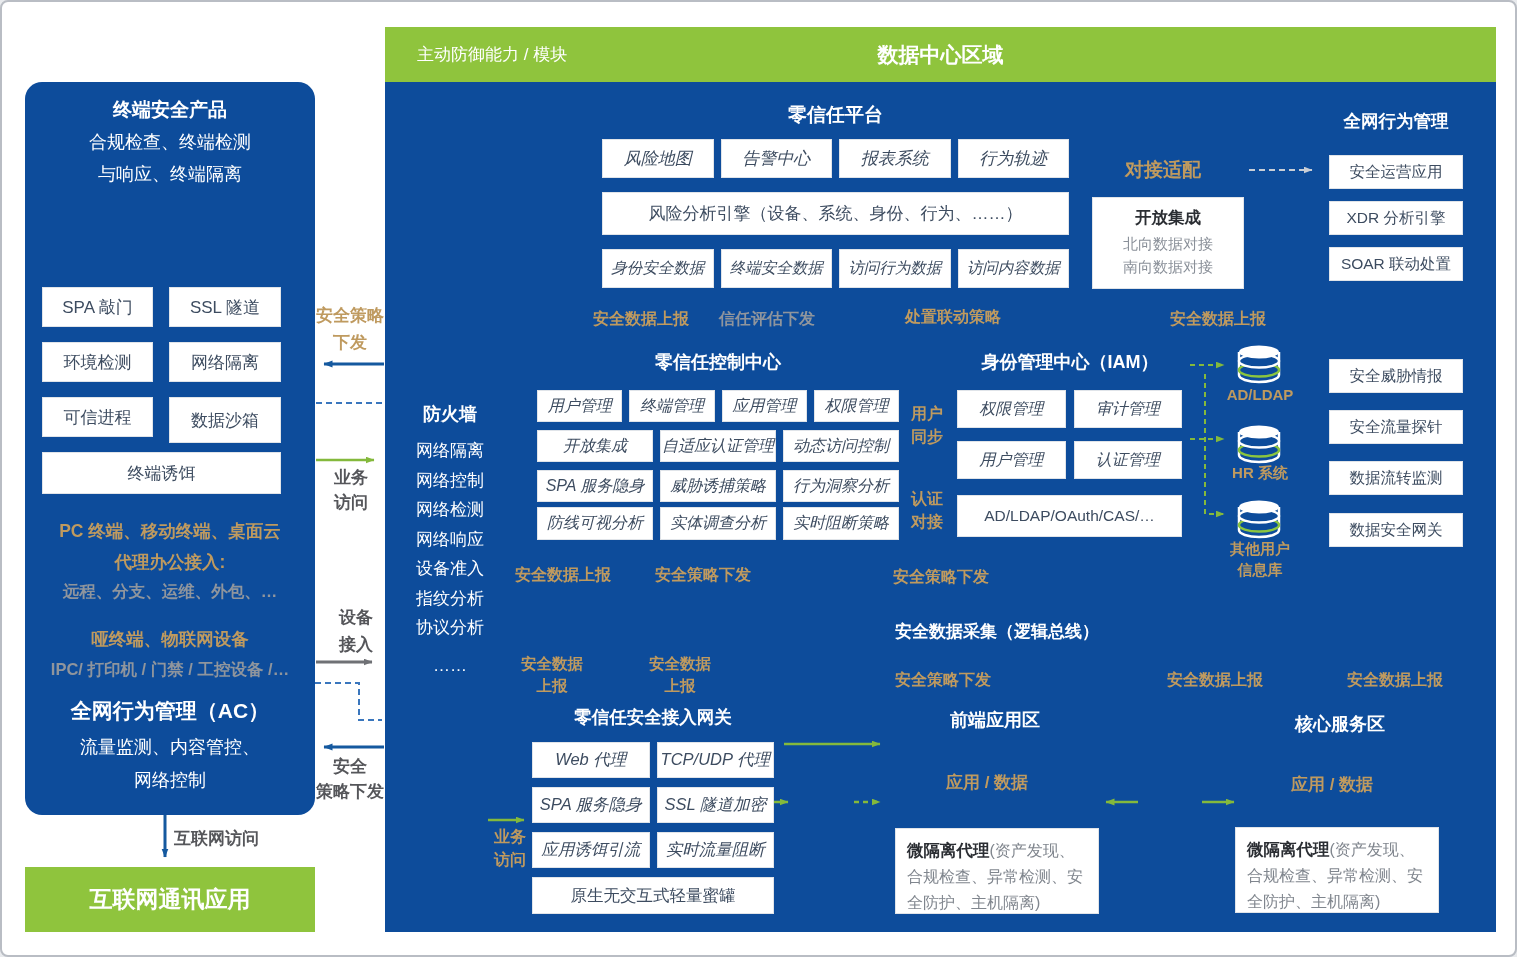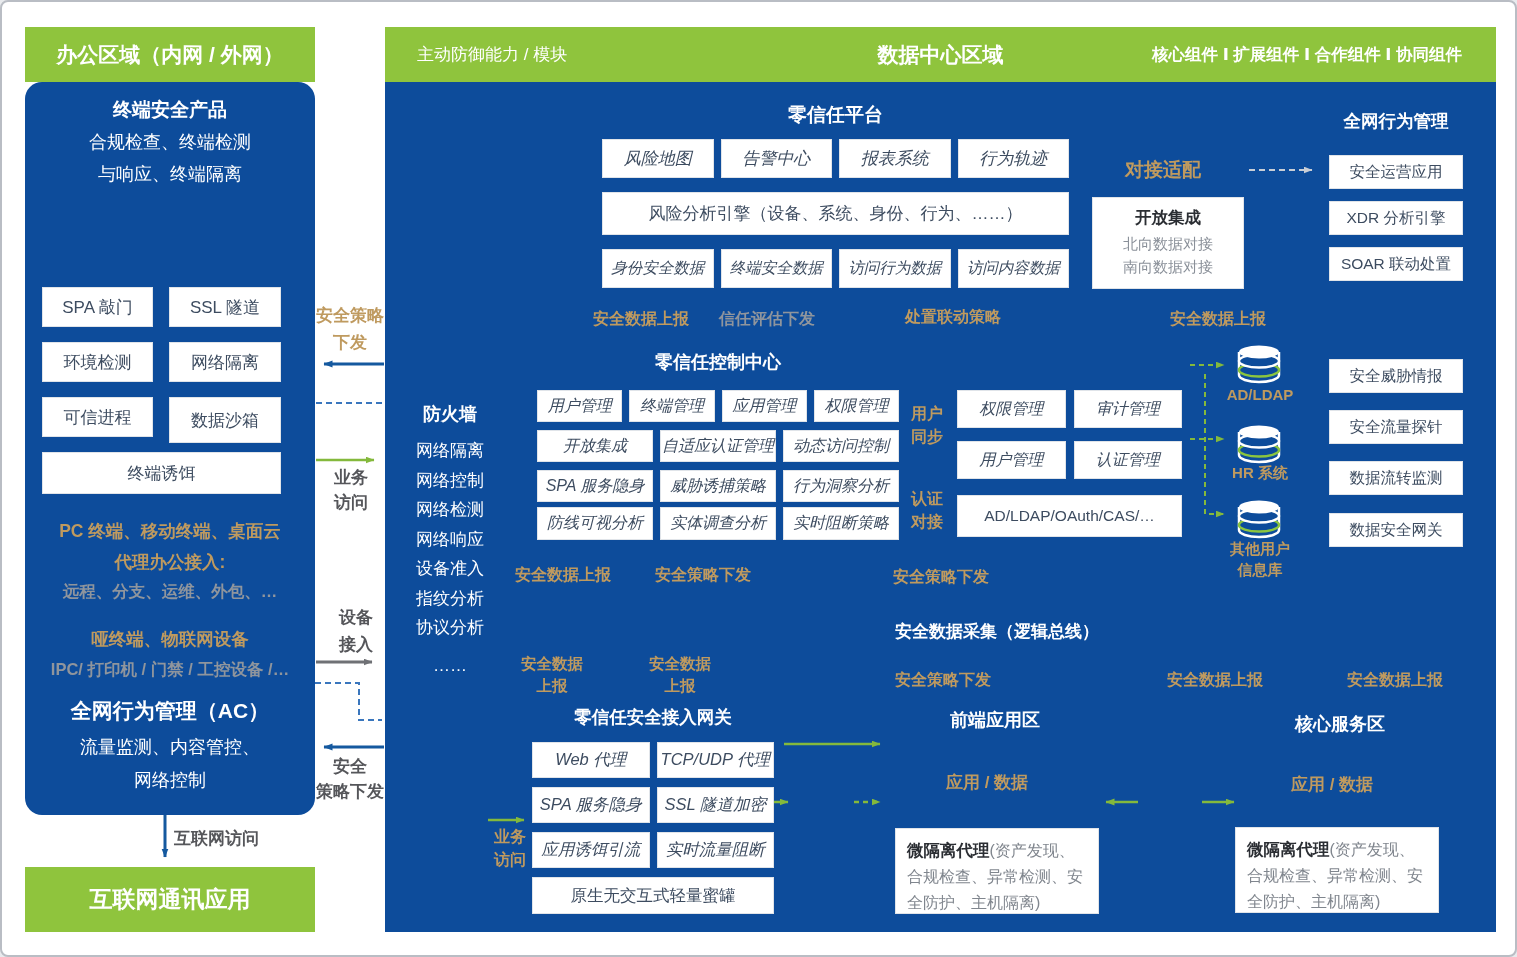--- a/index.html
+++ b/index.html
@@ -18,21 +18,20 @@
   .fw-list div{line-height:29.5px;color:#fff;font-size:17px;text-align:center;}
   .micro{position:absolute;background:#fff;border:1px solid #e0e4e9;box-sizing:border-box;padding:8px 11px;line-height:26px;font-size:16px;color:#80868e;text-align:left;}
   .micro b{color:#2b2e33;font-size:16.5px;}
   svg.overlay{position:absolute;left:0;top:0;width:1517px;height:957px;pointer-events:none;}
 </style>
 </head>
 <body>
 
 <div class="canvas">
 
-  <div class="hdr-green" style="left:23px;top:25px;width:290px;height:55px;font-size:21px;">办公区域（内网 / 外网）</div>
 
   <div class="panel-blue" style="left:23px;top:80px;width:290px;height:733px;border-radius:17px;">
     <div class="abs t-white ctr" style="left:0;top:15px;width:100%;font-size:19px;">终端安全产品</div>
     <div class="abs ctr" style="left:0;top:48px;width:100%;font-size:18px;color:#fff;">合规检查、终端检测</div>
     <div class="abs ctr" style="left:0;top:80px;width:100%;font-size:18px;color:#fff;">与响应、终端隔离</div>
 
     <div class="wbox" style="left:17px;top:205px;width:111px;height:40px;font-size:17px;">SPA 敲门</div>
     <div class="wbox" style="left:144px;top:205px;width:112px;height:40px;font-size:17px;">SSL 隧道</div>
     <div class="wbox" style="left:17px;top:260px;width:111px;height:40px;font-size:17px;">环境检测</div>
     <div class="wbox" style="left:144px;top:260px;width:112px;height:40px;font-size:17px;">网络隔离</div>
@@ -71,21 +70,20 @@
   <div class="abs t-dark ctr" style="left:305px;top:752px;width:86px;font-size:17px;line-height:25px;">
     <div>安全</div>
     <div>策略下发</div>
   </div>
 
   <div class="panel-blue" style="left:383px;top:25px;width:1111px;height:905px;">
 
     <div class="hdr-green" style="left:0;top:0;width:1111px;height:55px;">
       <span class="abs" style="left:32px;font-size:17px;font-weight:normal;">主动防御能力 / 模块</span>
       <span style="font-size:21px;">数据中心区域</span>
-      <span class="abs" style="right:34px;font-size:16.5px;">核心组件 Ⅰ 扩展组件 Ⅰ 合作组件 Ⅰ 协同组件</span>
     </div>
 
     <div class="abs t-white ctr" style="left:217px;top:75px;width:467px;font-size:19px;">零信任平台</div>
     <div class="row" style="left:217px;top:112px;width:467px;height:39px;font-size:17px;">
       <div class="cell">风险地图</div>
       <div class="cell">告警中心</div>
       <div class="cell">报表系统</div>
       <div class="cell">行为轨迹</div>
     </div>
     <div class="wbox" style="left:217px;top:165px;width:467px;height:43px;font-size:17px;">风险分析引擎（设备、系统、身份、行为、……）</div>
@@ -107,20 +105,21 @@
     <div class="wbox" style="left:944px;top:128px;width:134px;height:34px;font-size:15.5px;">安全运营应用</div>
     <div class="wbox" style="left:944px;top:174px;width:134px;height:34px;font-size:15.5px;">XDR 分析引擎</div>
     <div class="wbox" style="left:944px;top:220px;width:134px;height:34px;font-size:15.5px;">SOAR 联动处置</div>
 
     <div class="abs t-tan" style="left:208px;top:282px;font-size:16px;">安全数据上报</div>
     <div class="abs t-gray" style="left:334px;top:282px;font-size:16px;">信任评估下发</div>
     <div class="abs t-tan" style="left:520px;top:280px;font-size:16px;">处置联动策略</div>
     <div class="abs t-tan" style="left:785px;top:282px;font-size:16px;">安全数据上报</div>
 
     <div class="abs t-white ctr" style="left:152px;top:323px;width:362px;font-size:18px;">零信任控制中心</div>
+    <div class="abs t-white ctr" style="left:560px;top:323px;width:250px;font-size:18px;">身份管理中心（IAM）</div>
 
     <div class="abs" style="left:10px;top:375px;width:110px;">
       <div class="t-white ctr" style="font-size:18px;margin-bottom:10px;">防火墙</div>
       <div class="fw-list">
         <div>网络隔离</div>
         <div>网络控制</div>
         <div>网络检测</div>
         <div>网络响应</div>
         <div>设备准入</div>
         <div>指纹分析</div>

